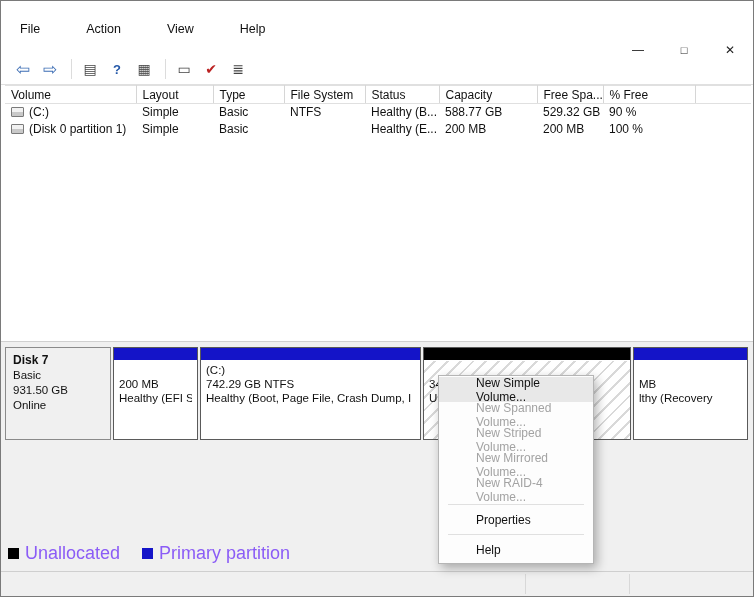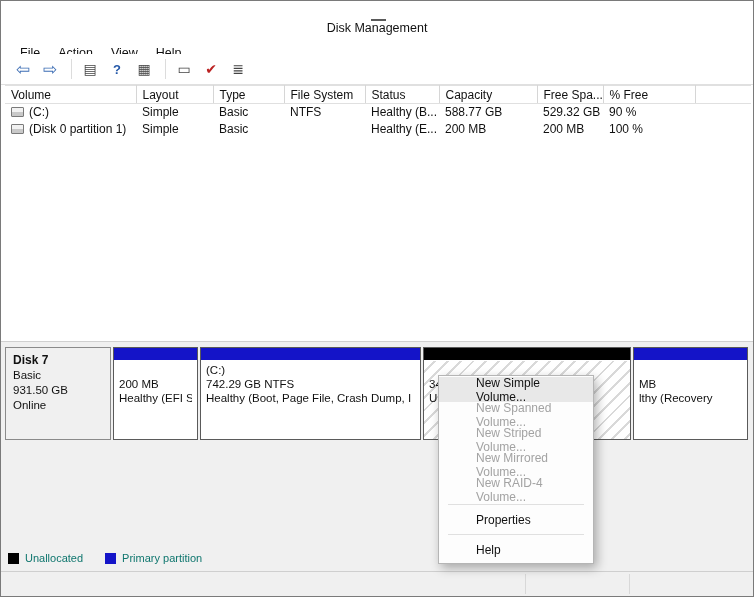--- a/index.html
+++ b/index.html
@@ -9,21 +9,21 @@
   
   .titlebar { position:absolute; top:18px; left:0; right:0; height:30px; background:#fff; display:flex; align-items:center;flex-direction:column; }
   .app-icon { width:15px; height:13px; margin:0 9px 0 12px; border:1px solid #5a5a5a; background:linear-gradient(#fff 0 3px,#cfe0ef 3px); display:inline-block; }
   .title-text { font-size:12.5px; color:#111; }
   .win-controls { margin-left:auto; display:flex; height:30px; }
   .wc { width:46px; height:30px; border:none; background:transparent; font-size:12px; color:#222; display:flex; align-items:center; justify-content:center; cursor:default; }
   .wc.max { font-size:11px; }
   .wc.close { font-size:12px; }
 
   
-  .menubar { position:absolute; top:40px; left:0; right:0; height:23px; background:#fff; display:flex; align-items:center; padding-left:10px; }
+  .menubar { position:absolute; top:16px; left:0; right:0; height:23px; background:#fff; display:flex; align-items:center; padding-left:10px;gap:28px; }
   .menu-item { font-size:12.5px; color:#111; padding:3px 9px; }
 
   
   .toolbar { position:absolute; top:53px; left:0; right:0; height:31px; background:#fff; border-bottom:1px solid #e0e0e0; display:flex; align-items:center; padding-left:10px; }
   .tb-icon { width:24px; height:20px; display:flex; align-items:center; justify-content:center; font-size:14px; color:#444; margin-right:3px; }
   .tb-icon.arrow { color:#3f6fb5; font-size:17px; }
   .tb-icon.help { color:#2458a8; font-weight:bold; font-size:13px; }
   .tb-icon.check { color:#b22; }
   .tb-sep { width:1px; height:20px; background:#dcdcdc; margin:0 6px; }
 
@@ -43,21 +43,21 @@
   .parts { flex:1; display:flex; margin-left:2px; gap:2px; }
   .part { display:flex; flex-direction:column; border:1px solid #5a5a5a; background:#fff; overflow:hidden; }
   .part-head { height:13px; border-bottom:1px solid #fff; background:#1414c8; }
   .part.unalloc .part-head { background:#000; }
   .part.unalloc .part-body { background:repeating-linear-gradient(135deg,#fff 0 7px,#d9d9d9 7px 9px); }
   .part-body { flex:1; padding:2px 5px; font-size:11.5px; line-height:14px; color:#111; white-space:nowrap; overflow:hidden; }
   .pline { height:14px; overflow:hidden; }
   .p1 { width:85px; } .p2 { width:221px; } .p3 { width:208px; } .p4 { flex:1; }
 
   
-  .legend { position:absolute; left:7px; bottom:7px; display:flex; align-items:center; font-size:11px; color:#0f766e; }
+  .legend { position:absolute; left:7px; bottom:7px; display:flex; align-items:center; font-size:18px; color:#8b5cf6; }
   .sw { width:11px; height:11px; display:inline-block; margin-right:6px; }
   .sw.black { background:#000; }
   .sw.blue { background:#1414c8; margin-left:22px; }
 
   
   .statusbar { position:absolute; left:0; right:0; bottom:0; height:25px; background:#f0f0f0; border-top:1px solid #cfcfcf; }
   .sb-cell { position:absolute; top:2px; bottom:2px; border-left:1px solid #d8d8d8; }
   .sb-c1 { left:524px; } .sb-c2 { left:628px; }
 
   

